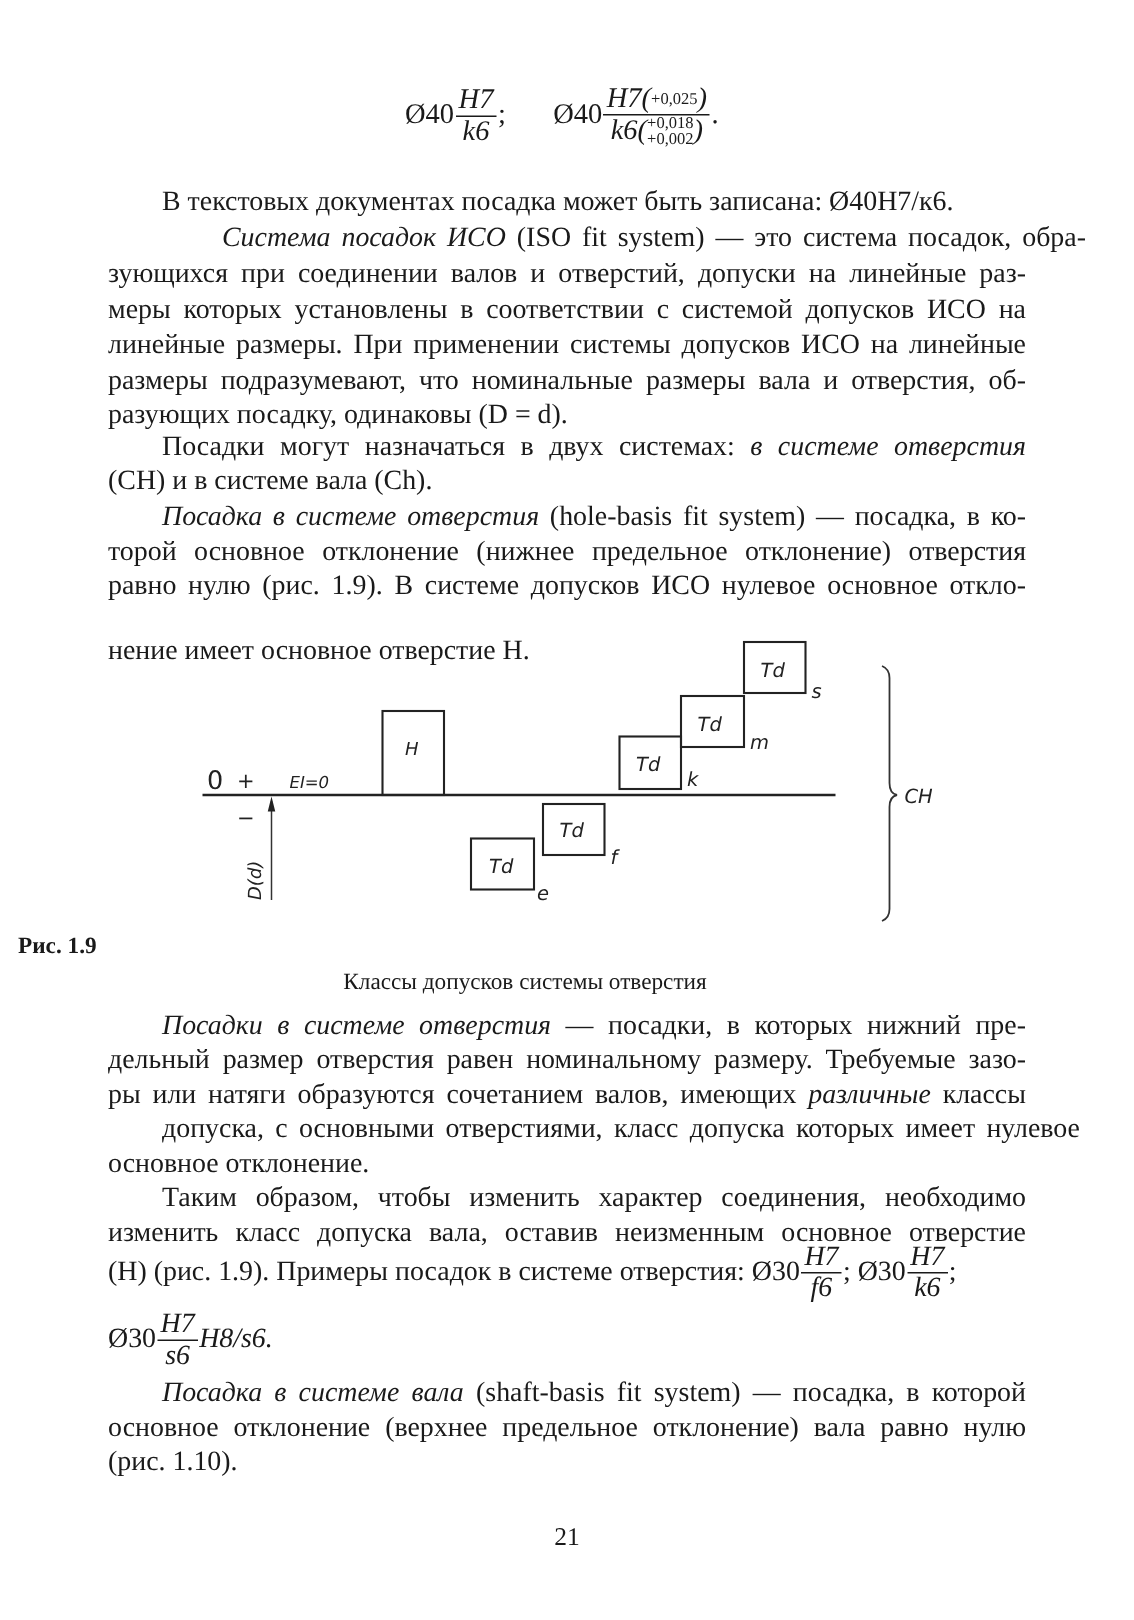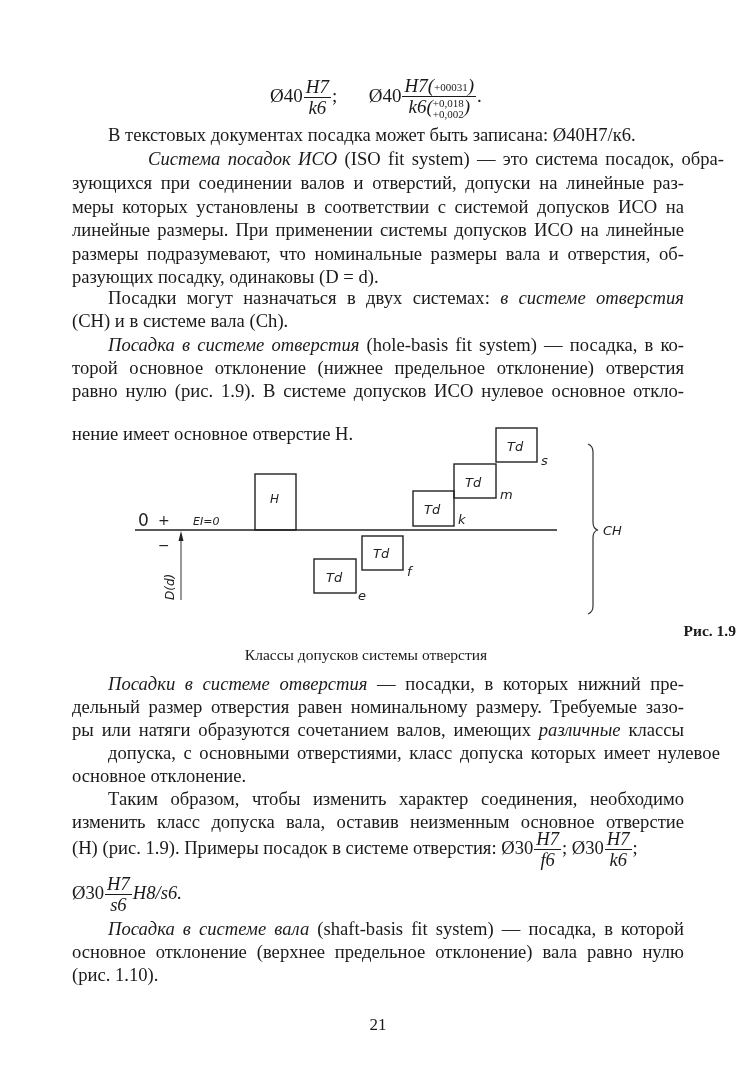--- a/index.html
+++ b/index.html
@@ -8,32 +8,32 @@
   .line { position:absolute; left:72px; width:612px; font-size:18.6px; line-height:22px;
           white-space:nowrap; }
   .just { text-align:justify; text-align-last:justify; }
   .ind { left:108px; width:576px; }
   i, .it { font-style:italic; }
   .frac { display:inline-block; vertical-align:middle; text-align:center; font-style:italic; margin:0 1px; }
   .frac .num { display:block; border-bottom:1px solid #1a1a1a; padding:0 2px; line-height:20px; }
   .frac .den { display:block; line-height:20px; padding:0 2px; }
   .sup-small { font-size:11px; font-style:normal; display:inline-block; vertical-align:middle; line-height:11px; text-align:left; }
   .formula { position:absolute; font-size:19px; white-space:nowrap; }
-  .fig-caption-title { position:absolute; left:0; width:736px; text-align:right; top:622px; font-size:15.5px; font-weight:bold; }
-  .fig-caption-sub { position:absolute; left:16px; width:700px; text-align:center; top:646px; font-size:15.5px; }
+  .fig-caption-title { position:absolute; left:0; width:736px; text-align:left; top:622px; font-size:15.5px; font-weight:bold;padding-left:12px; }
+  .fig-caption-sub { position:absolute; left:0; width:700px; text-align:center; top:646px; font-size:15.5px; }
   .page-num { position:absolute; left:0; width:756px; text-align:center; top:1015px; font-size:17px; }
   svg text { font-family:"DejaVu Sans", sans-serif; font-style:italic; fill:#222; }
 </style>
 </head>
 <body>
 
-<div class="formula" style="left:270px; top:76px;font-family:Liberation Serif, serif;">
+<div class="formula" style="left:270px; top:56px;font-family:Liberation Serif, serif;">
   <span>Ø40</span><span class="frac"><span class="num">H7</span><span class="den">k6</span></span><span>;</span>
   <span style="display:inline-block;width:22px"></span>
-  <span>Ø40</span><span class="frac"><span class="num"><span>H7</span>(<span class="sup-small">+00031</span>)</span><span class="den"><span>k6</span>(<span class="sup-small"><span>+0,018</span><br><span>+0,002</span></span>)</span></span><span>.</span>
+  <span>Ø40</span><span class="frac"><span class="num"><span>H7</span>(<span class="sup-small">+0,025</span>)</span><span class="den"><span>k6</span>(<span class="sup-small"><span>+0,018</span><br><span>+0,002</span></span>)</span></span><span>.</span>
 </div>
 
 <div class="line ind" style="top:124px;">В текстовых документах посадка может быть записана: Ø40H7/к6.</div>
 
 <div class="line ind just" style="top:148px;margin-left:40px;"><i>Система посадок ИСО</i><span> (ISO fit system) — это система посадок, обра-</span></div>
 <div class="line just" style="top:172px;">зующихся при соединении валов и отверстий, допуски на линейные раз-</div>
 <div class="line just" style="top:196px;">меры которых установлены в соответствии с системой допусков ИСО на</div>
 <div class="line just" style="top:219px;">линейные размеры. При применении системы допусков ИСО на линейные</div>
 <div class="line just" style="top:243px;">размеры подразумевают, что номинальные размеры вала и отверстия, об-</div>
 <div class="line" style="top:266px;">разующих посадку, одинаковы (D = d).</div>

